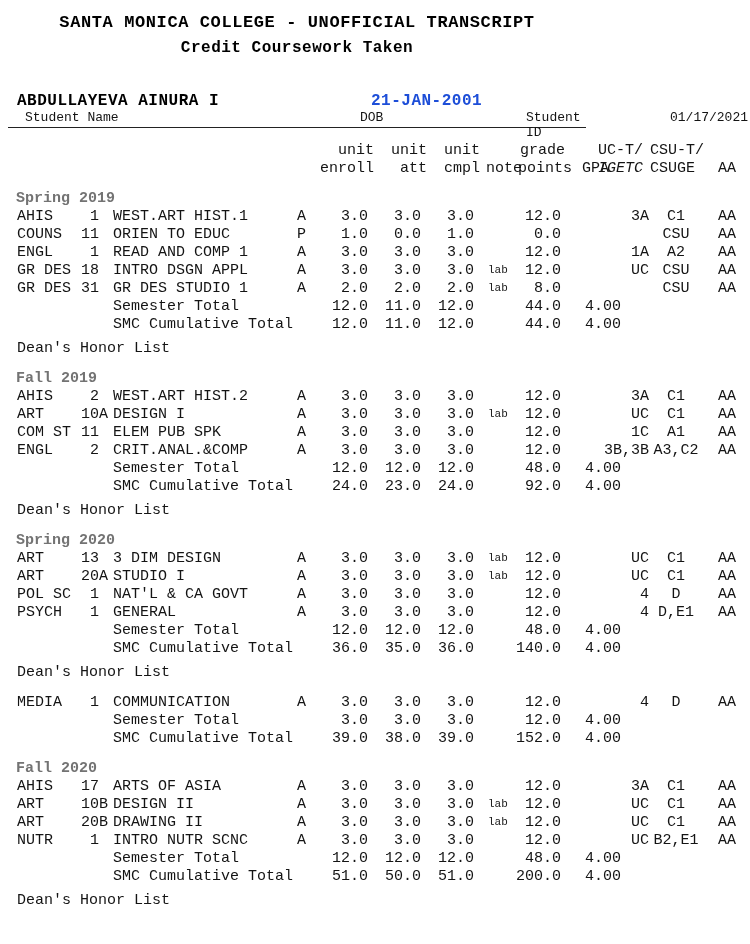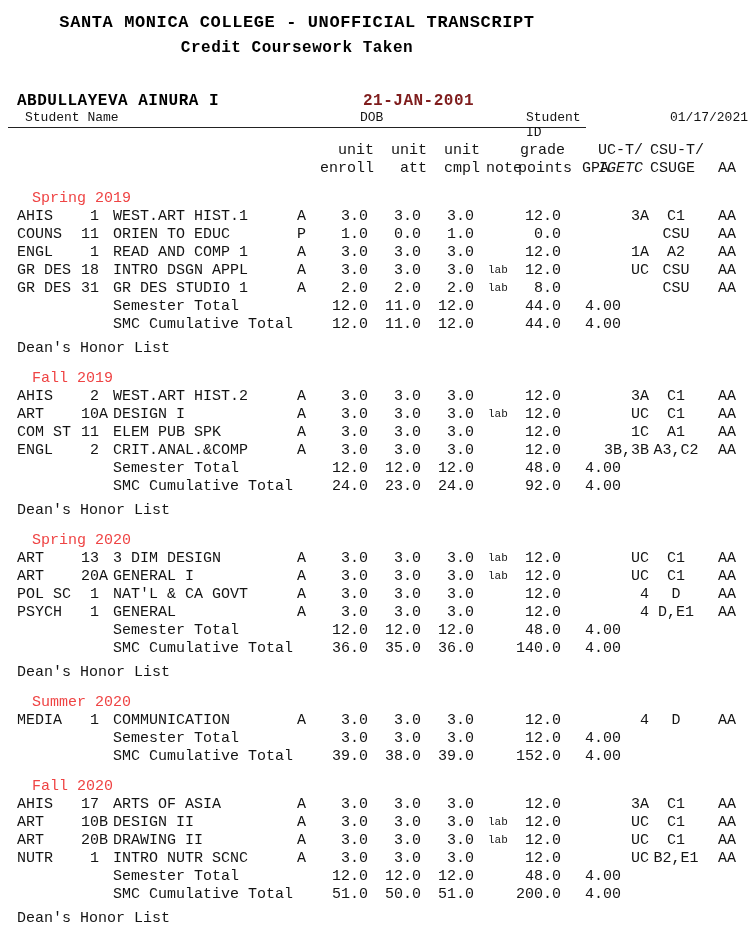--- a/index.html
+++ b/index.html
@@ -9,21 +9,21 @@
 
   .title{height:26px;line-height:26px;text-align:center;font-weight:bold;
          font-size:17px;letter-spacing:0.6px;color:#000;}
   .subtitle{height:24px;line-height:24px;text-align:center;font-weight:bold;
             font-size:16px;letter-spacing:0.5px;color:#000;}
 
   .idblock{margin-top:32px;}
   .row{position:relative;height:18px;line-height:18px;font-size:15px;}
   .idname{height:18px;}
   .s-name{position:absolute;left:17px;font-weight:bold;font-size:16px;letter-spacing:0.5px;color:#000;}
-  .s-dob{position:absolute;left:363px;font-weight:bold;font-size:16px;letter-spacing:0.5px;color:#7f1d1d;}
+  .s-dob{position:absolute;left:371px;font-weight:bold;font-size:16px;letter-spacing:0.5px;color:#1d4ed8;}
   .idlabels{height:15px;position:relative;font-size:13px;line-height:15px;}
   .l-name{position:absolute;left:25px;}
   .l-dob{position:absolute;left:360px;}
   .l-sid{position:absolute;left:498px;margin-left:28px;}
   .l-date{position:absolute;left:637px;margin-left:33px;}
   .rule{margin:2px 8px 0 8px;border-top:1.5px solid #222;height:0;}
 
   .colheaders{margin-top:14px;}
   .row span{position:absolute;white-space:pre;}
 
@@ -49,21 +49,21 @@
   .c-num{left:81px;}
   .c-title{left:113px;}
   .c-grade{left:297px;}
   .c-note{left:488px;font-size:11px;line-height:14px;top:1px;}
   .c-gpa{left:585px;}
   .c-igetc{left:597px;width:52px;text-align:right;}
   .c-csuge{left:649px;width:54px;text-align:center;}
   .c-aa{left:718px;}
 
   .section{margin-top:12px;}
-  .term{font-weight:normal;color:#ef4444;padding-left:32px;}
+  .term{font-weight:bold;color:#737373;padding-left:16px;}
   .deans{margin-top:6px;padding-left:17px;}
 </style>
 </head>
 <body>
 
 <div class="page">
 
   <div class="title">SANTA MONICA COLLEGE - UNOFFICIAL TRANSCRIPT</div>
   <div class="subtitle">Credit Coursework Taken</div>
 
@@ -303,21 +303,21 @@
     <span class="c-note">lab</span>
     <span class="b-points">12.0</span>
     <span class="c-igetc">UC</span>
     <span class="c-csuge">C1</span>
     <span class="c-aa">AA</span>
   </div>
 
   <div class="row">
     <span class="c-dept">ART</span>
     <span class="c-num">20A</span>
-    <span class="c-title">GENERAL I</span>
+    <span class="c-title">STUDIO I</span>
     <span class="c-grade">A</span>
     <span class="b-enroll">3.0</span>
     <span class="b-att">3.0</span>
     <span class="b-cmpl">3.0</span>
     <span class="c-note">lab</span>
     <span class="b-points">12.0</span>
     <span class="c-igetc">UC</span>
     <span class="c-csuge">C1</span>
     <span class="c-aa">AA</span>
   </div>
@@ -368,21 +368,20 @@
     <span class="b-cmpl">36.0</span>
     <span class="b-points">140.0</span>
     <span class="c-gpa">4.00</span>
   </div>
 
   <div class="row deans">Dean's Honor List</div>
 </div>
   </div>
 
   <div class="section">
-    <div class="row term">Summer 2020</div>
     <div>
   <div class="row">
     <span class="c-dept">MEDIA</span>
     <span class="c-num"> 1</span>
     <span class="c-title">COMMUNICATION</span>
     <span class="c-grade">A</span>
     <span class="b-enroll">3.0</span>
     <span class="b-att">3.0</span>
     <span class="b-cmpl">3.0</span>
     <span class="c-note"></span>

